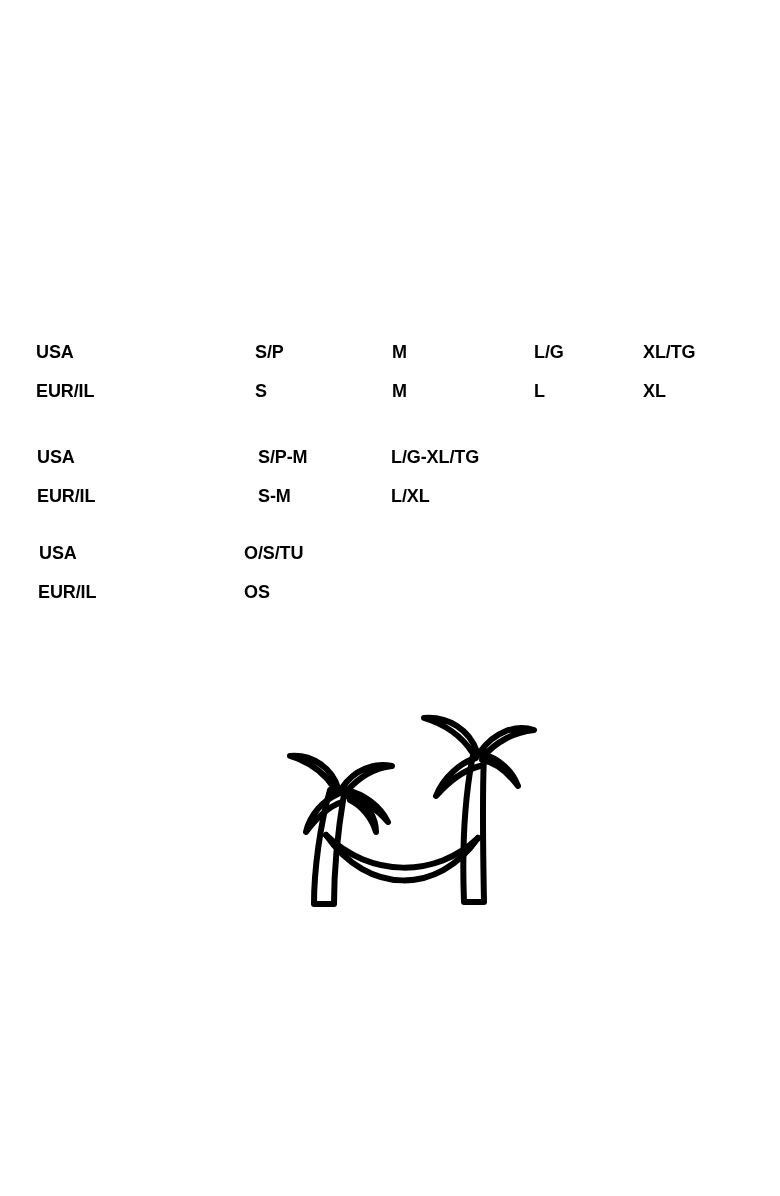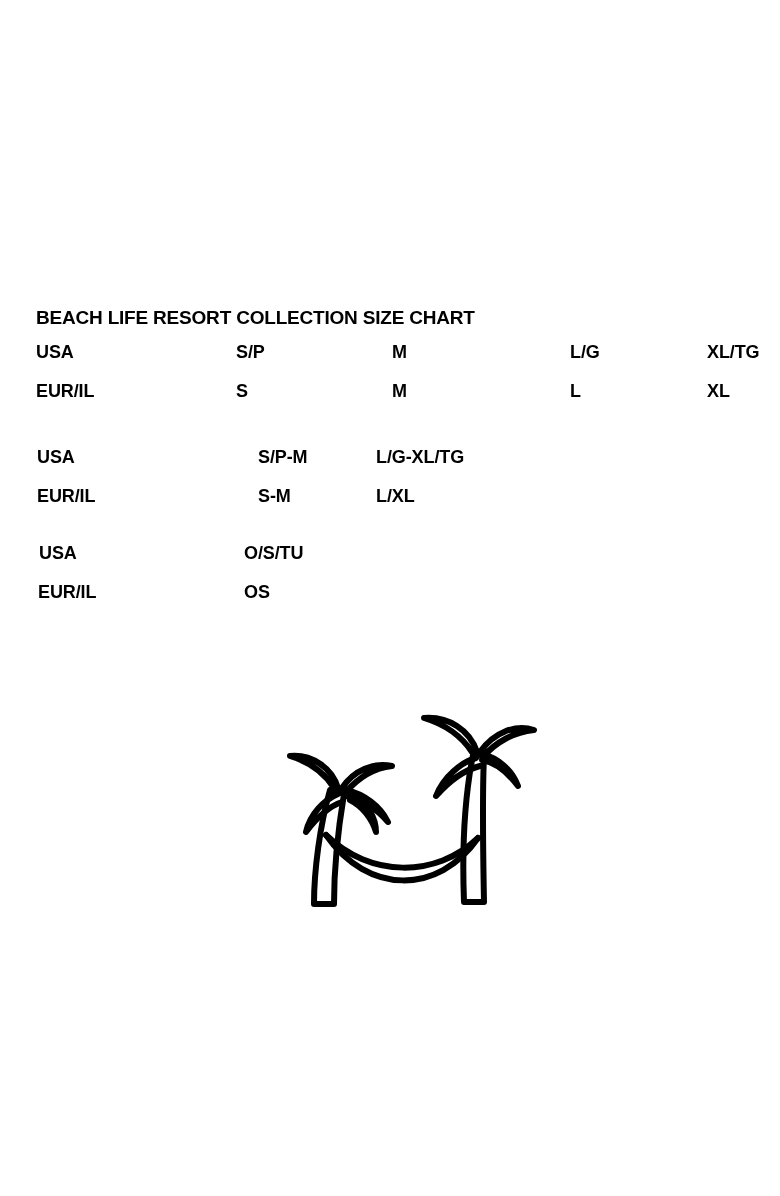--- a/index.html
+++ b/index.html
@@ -53,30 +53,30 @@
     font-size: 18px;
     font-weight: bold;
     letter-spacing: -0.1px;
     white-space: nowrap;
     line-height: 24px;
   }
 
   
   #block1 { top: 340px; }
   #block1 .c0 { left: 36px; }
-  #block1 .c1 { left: 236px; }
+  #block1 .c1 { left: 255px; }
   #block1 .c2 { left: 392px; }
-  #block1 .c3 { left: 534px; margin-left: 36px; }
-  #block1 .c4 { left: 707px; }
+  #block1 .c3 { left: 534px; }
+  #block1 .c4 { left: 643px; }
 
   
   #block2 { top: 445px; }
   #block2 .c0 { left: 37px; }
   #block2 .c1 { left: 258px; }
-  #block2 .c2 { left: 376px; }
+  #block2 .c2 { left: 391px; }
 
   
   #block3 { top: 541px; }
   #block3 .c0 { left: 39px; }
   #block3 .c1 { left: 244px; }
   #block3 .r2 .c0 { left: 38px; }
 
   .illustration {
     position: absolute;
     left: 248px;
@@ -88,21 +88,20 @@
     display: block;
     width: 290px;
     height: 240px;
   }
 </style>
 </head>
 <body>
 
 <div class="sheet">
 
-  <div class="title">BEACH LIFE RESORT COLLECTION SIZE CHART</div>
 
   <div class="chart-block" id="block1">
     <div class="row r0">
       <span class="cell c0">USA</span>
       <span class="cell c1">S/P</span>
       <span class="cell c2">M</span>
       <span class="cell c3">L/G</span>
       <span class="cell c4">XL/TG</span>
     </div>
     <div class="row r1">

